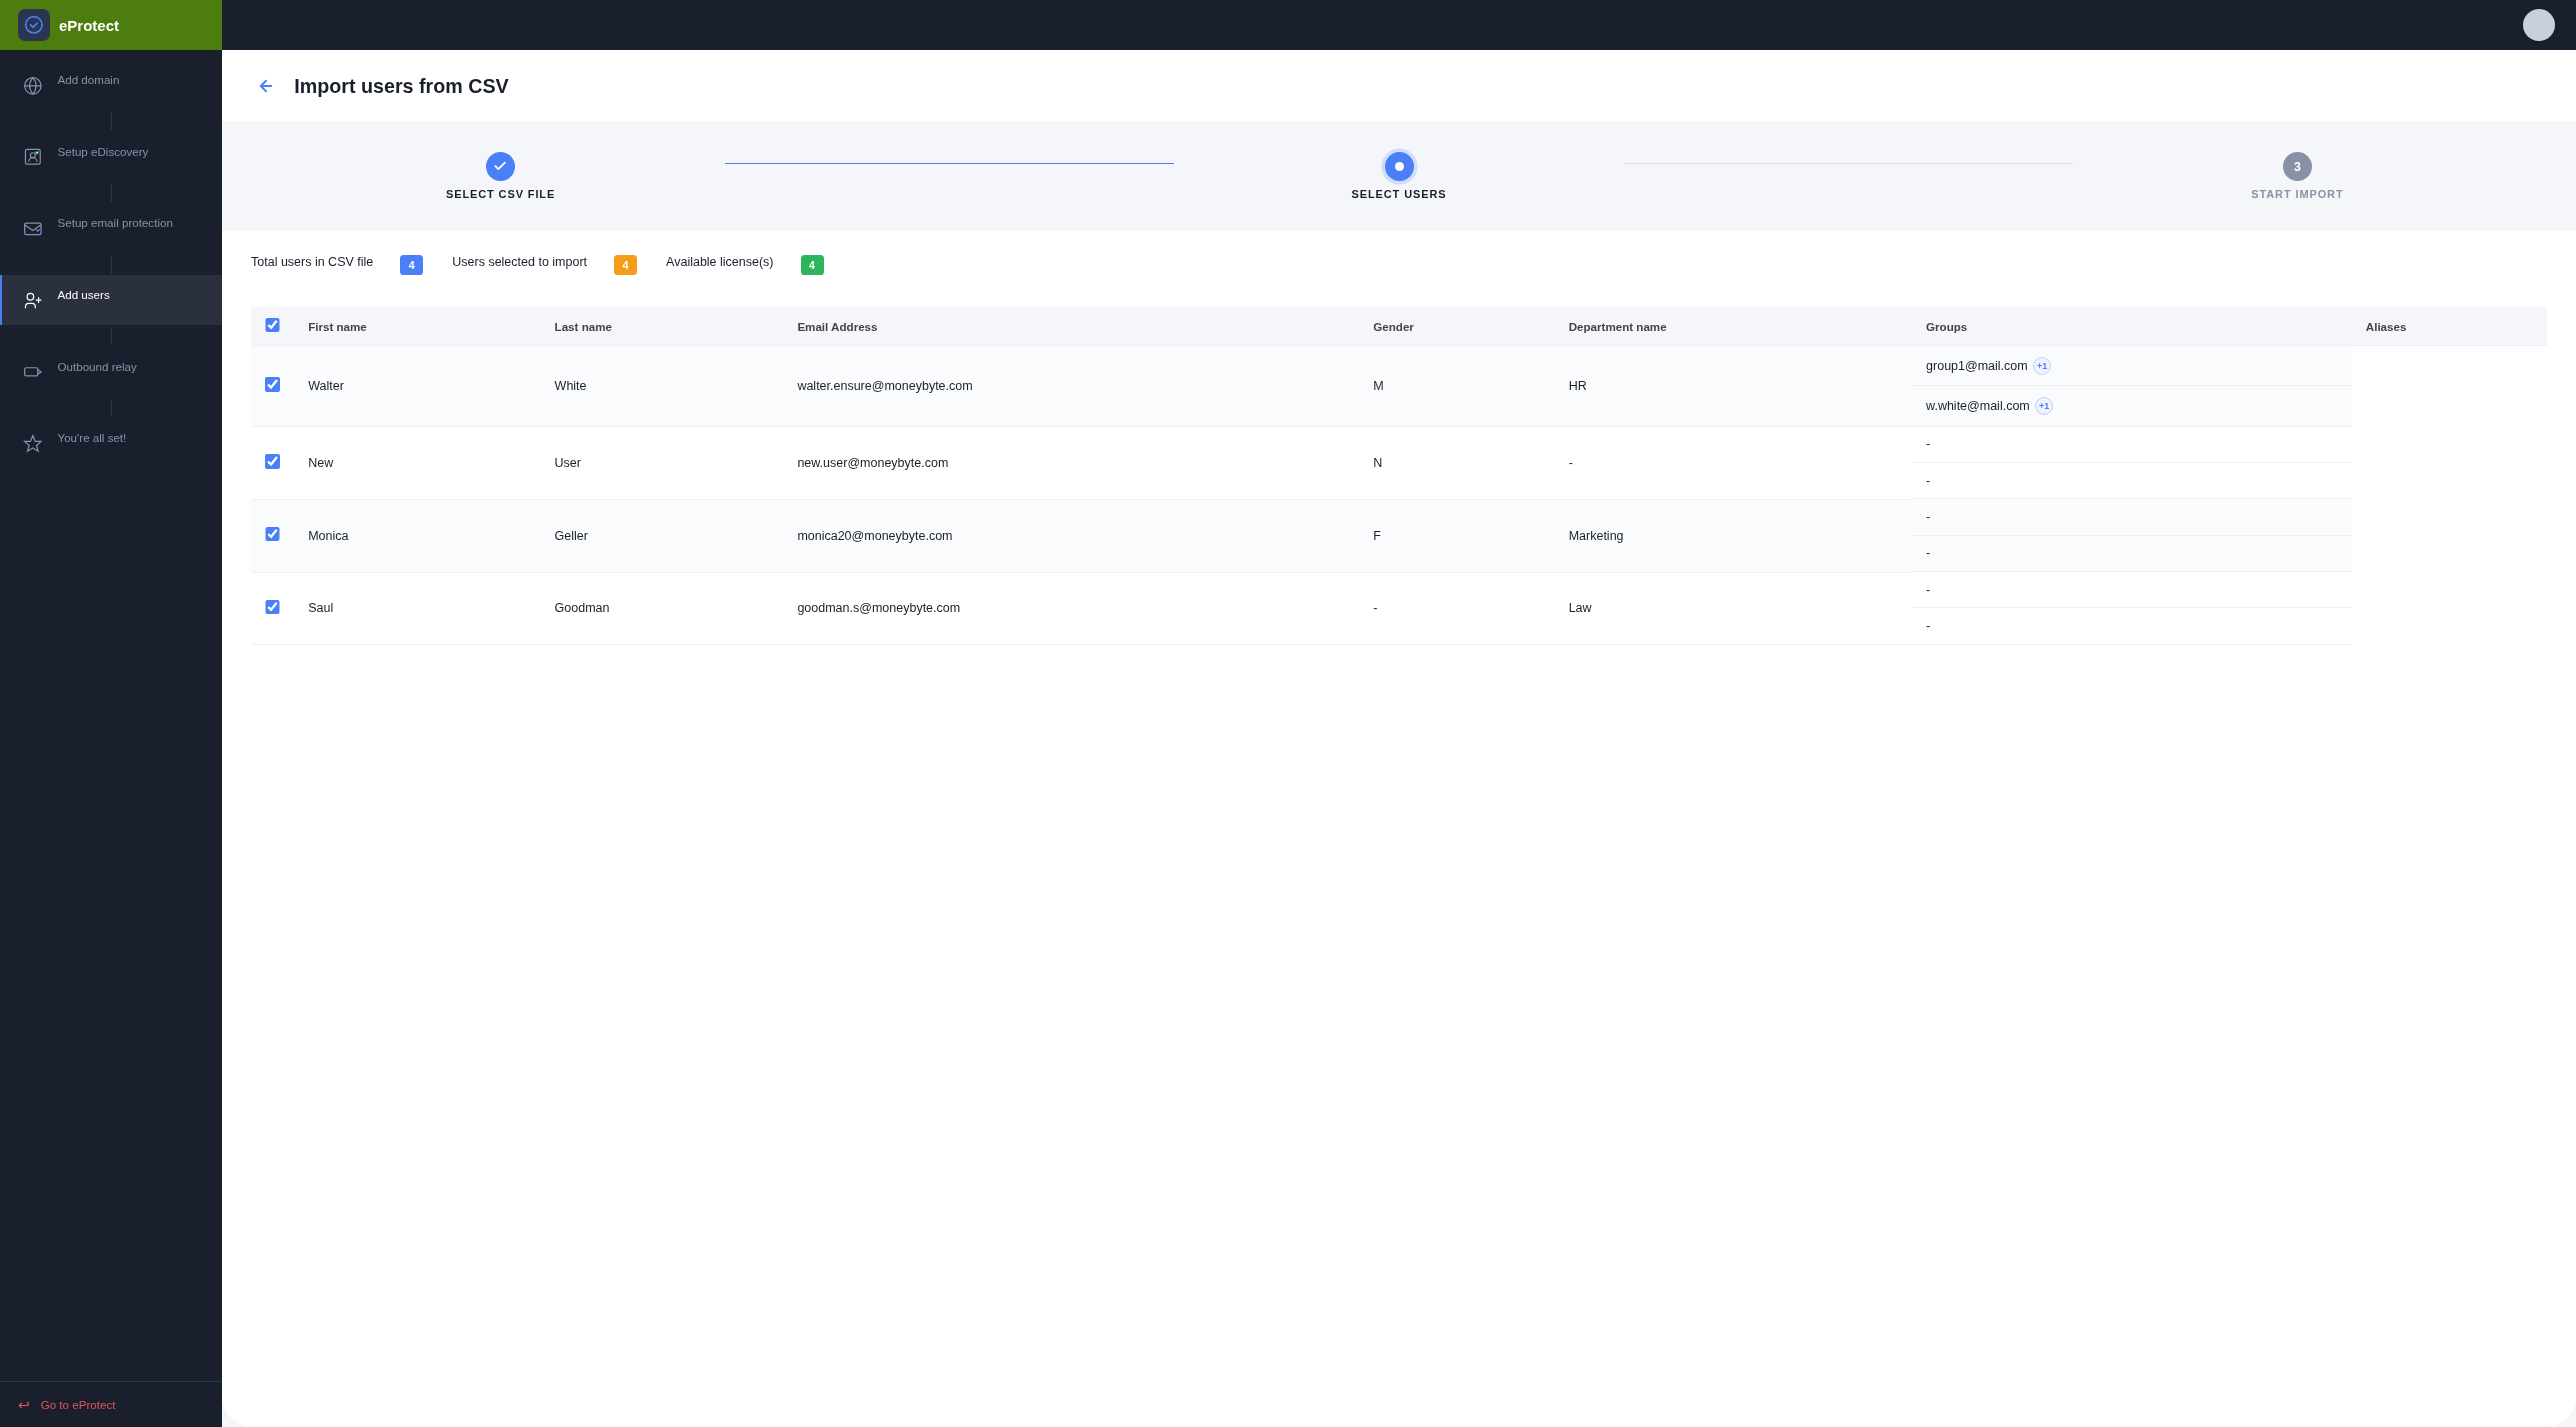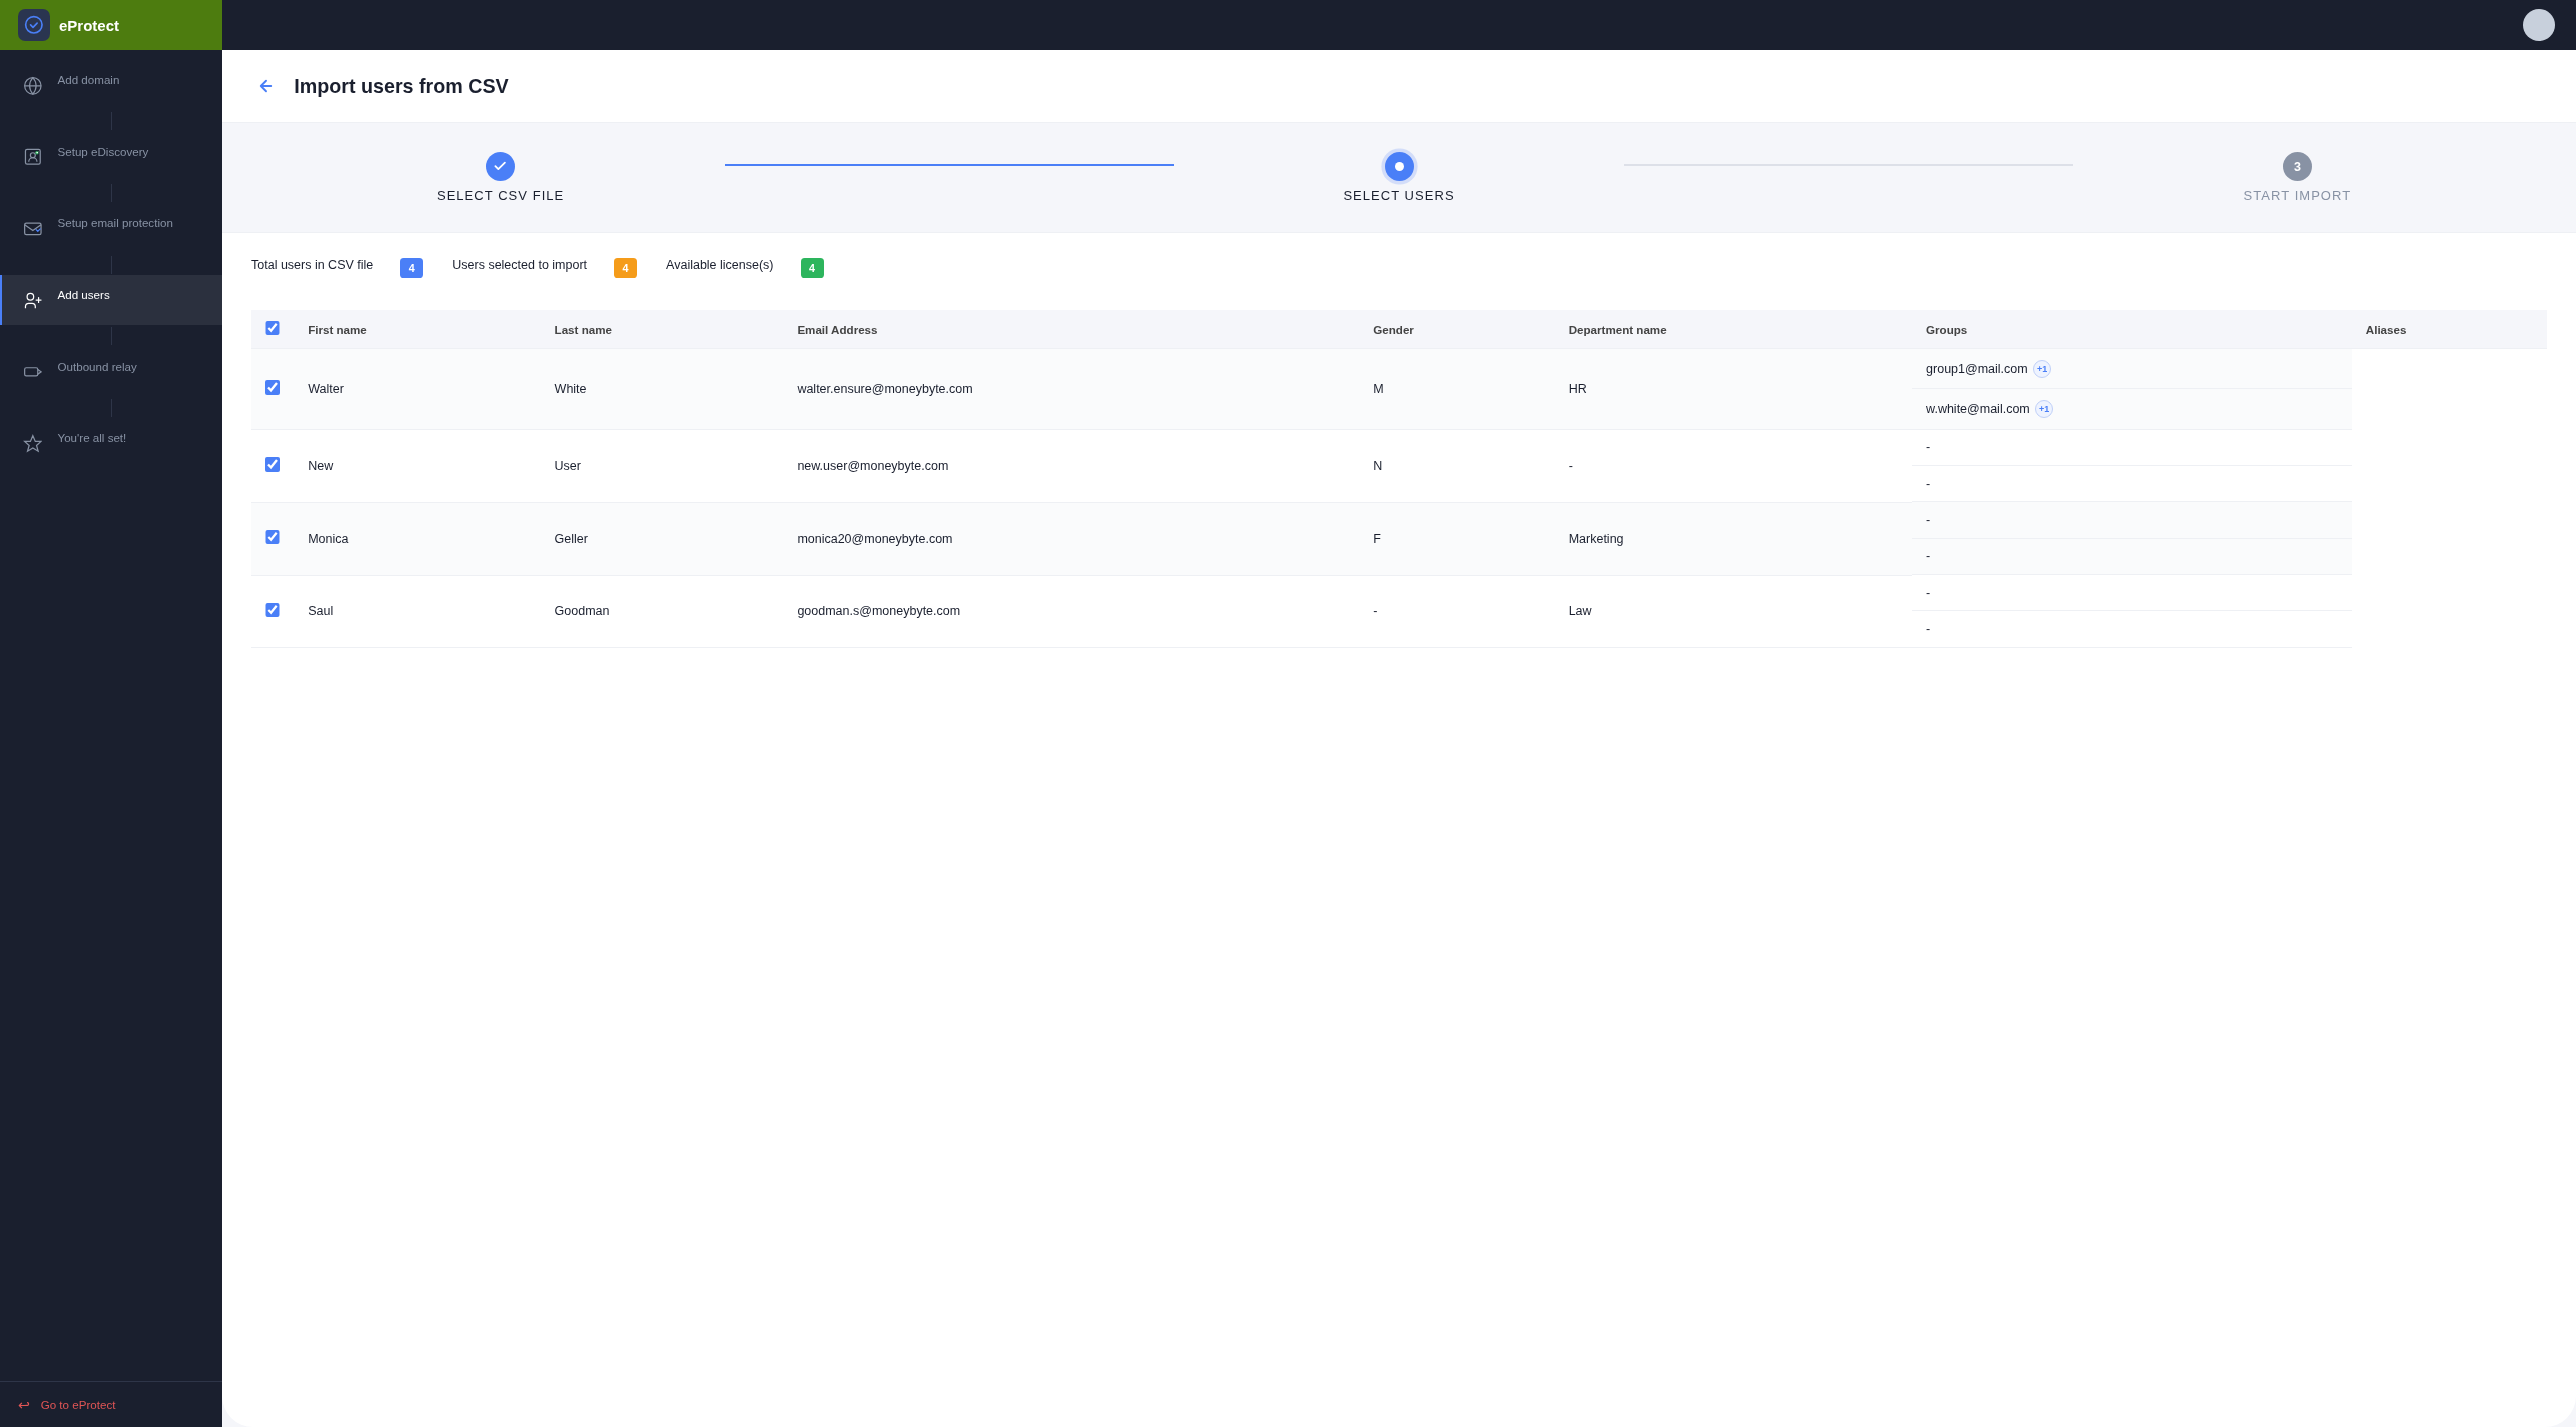--- a/index.html
+++ b/index.html
@@ -193,22 +193,22 @@
       background: #4a7ff7;
       color: #fff;
       border: 2.7px solid #4a7ff7;
       box-shadow: 0 0 0 3.6px rgba(74,127,247,0.2);
     }
     .step-circle.inactive {
       background: #8892a4;
       color: #fff;
     }
     .step-label {
-      font-size: 13px;
-      font-weight: 400;
+      font-size: 11px;
+      font-weight: 700;
       letter-spacing: 0.08em;
       text-transform: uppercase;
       color: #8892a4;
       white-space: nowrap;
     }
     .step-label.active-label { color: #1a1f2e; }
     .step-connector {
       flex: 1;
       height: 1.8px;
       background: #4a7ff7;

